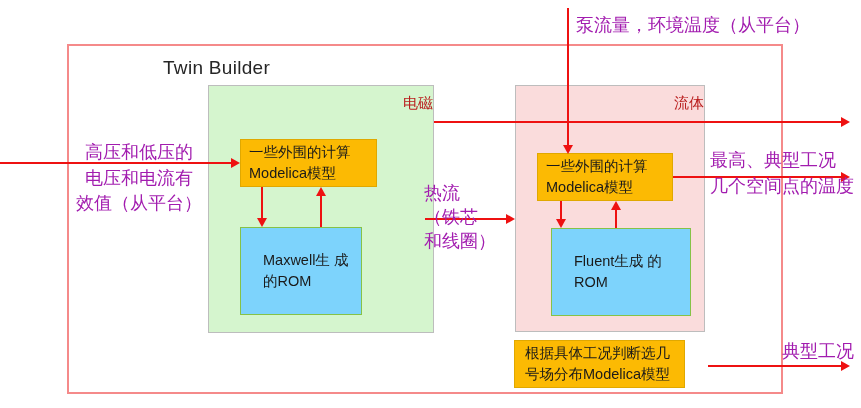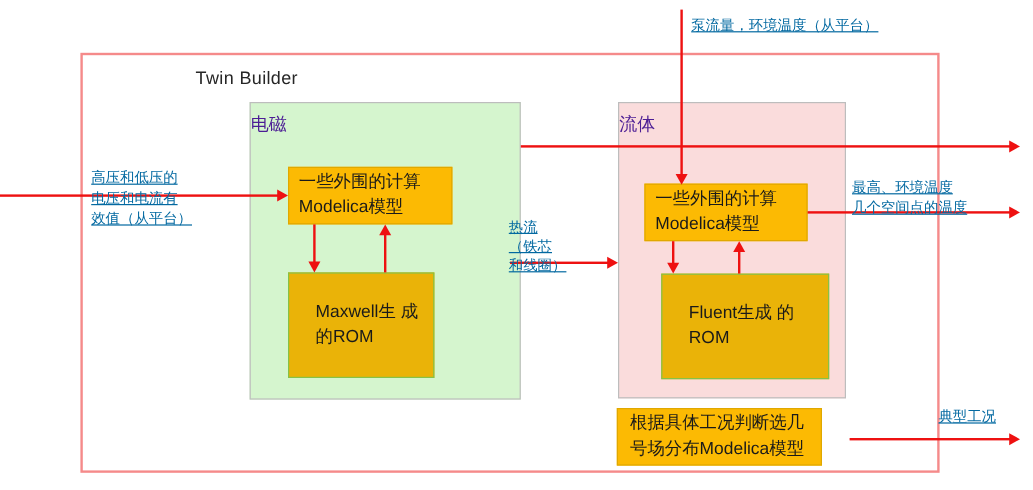--- a/index.html
+++ b/index.html
@@ -18,21 +18,21 @@
     position:absolute;
     left:67px;top:44px;
     width:716px;height:350px;
     border:2px solid #f58a8a;
     box-sizing:border-box;
     background:transparent;
   }
   .twin-builder-label{
     position:absolute;
     left:163px;top:57px;
-    font-size:15px;
+    font-size:19px;
     letter-spacing:.3px;
     color:#262626;
     white-space:nowrap;
   }
 
   
   .panel{
     position:absolute;
     box-sizing:border-box;
     border:1px solid #bdbdbd;
@@ -41,23 +41,23 @@
     left:208px;top:85px;width:226px;height:248px;
     background:#d5f5ce;
   }
   .panel-fluid{
     left:515px;top:85px;width:190px;height:247px;
     background:#fadcdc;
   }
   .panel-title{
     position:absolute;
     top:8px;left:0;right:0;
-    text-align:left;
+    text-align:right;
     font-size:15px;
-    color:#4c1d95;
+    color:#b91c1c;
   }
 
   
   .obox{
     position:absolute;
     background:#fcba03;
     border:1px solid #e0a800;
     box-sizing:border-box;
     display:flex;
     flex-direction:column;
@@ -70,21 +70,21 @@
   .obox-em{left:240px;top:139px;width:137px;height:48px;}
   .obox-fluid{left:537px;top:153px;width:136px;height:48px;}
   .obox-case{
     left:514px;top:340px;width:171px;height:48px;
     padding-left:10px;
   }
 
   
   .rombox{
     position:absolute;
-    background:#eab308;
+    background:#7dd3fc;
     border:1px solid #86c247;
     box-sizing:border-box;
     display:flex;
     flex-direction:column;
     justify-content:center;
     padding-left:22px;
     font-size:14.5px;
     line-height:1.48;
     color:#1a1a1a;
   }
@@ -109,28 +109,27 @@
   }
   .arrow-u{
     border-left:5px solid transparent;
     border-right:5px solid transparent;
     border-bottom:9px solid #ee1111;
   }
 
   
   .note{
     position:absolute;
-    font-size:12px;
+    font-size:18px;
     line-height:1.42;
-    color:#0369a1;
+    color:#a21caf;
     white-space:pre-line;
-    text-decoration:underline;
   }
   .note-pump{left:576px;top:13px;}
-  .note-input{left:76px;top:140px;}
+  .note-input{left:76px;top:140px;text-align:center;}
   .note-heat{left:424px;top:182px;line-height:1.32;}
   .note-loss{left:710px;top:101px;}
   .note-temp{left:710px;top:148px;}
   .note-case{left:782px;top:339px;}
 </style>
 </head>
 <body>
 
 <div class="canvas">
 
@@ -186,17 +185,17 @@
   <div class="ln hline" style="left:708px;top:365px;width:136px;"></div>
   <div class="arrow arrow-r" style="left:841px;top:361px;"></div>
 
   <div class="note note-pump">泵流量，环境温度（从平台）</div>
   <div class="note note-input">高压和低压的
 电压和电流有
 效值（从平台）</div>
   <div class="note note-heat">热流
 （铁芯
 和线圈）</div>
-  <div class="note note-temp">最高、环境温度
+  <div class="note note-temp">最高、典型工况
 几个空间点的温度</div>
   <div class="note note-case">典型工况</div>
 
 </div>
 
 </body></html>

